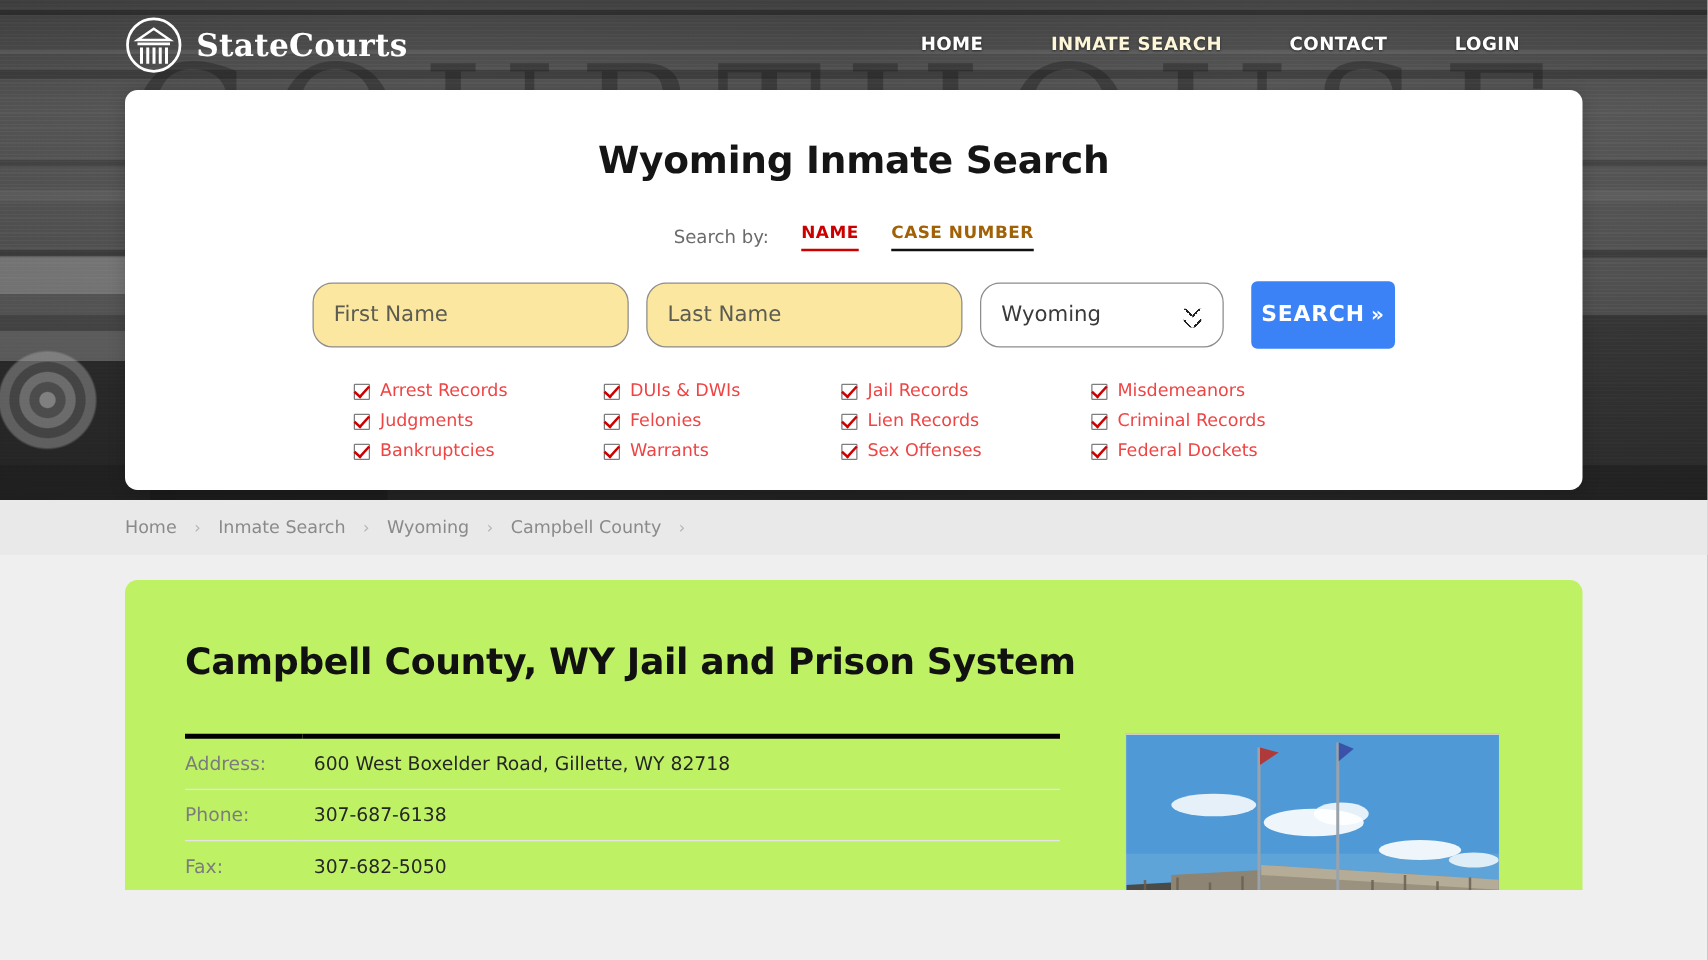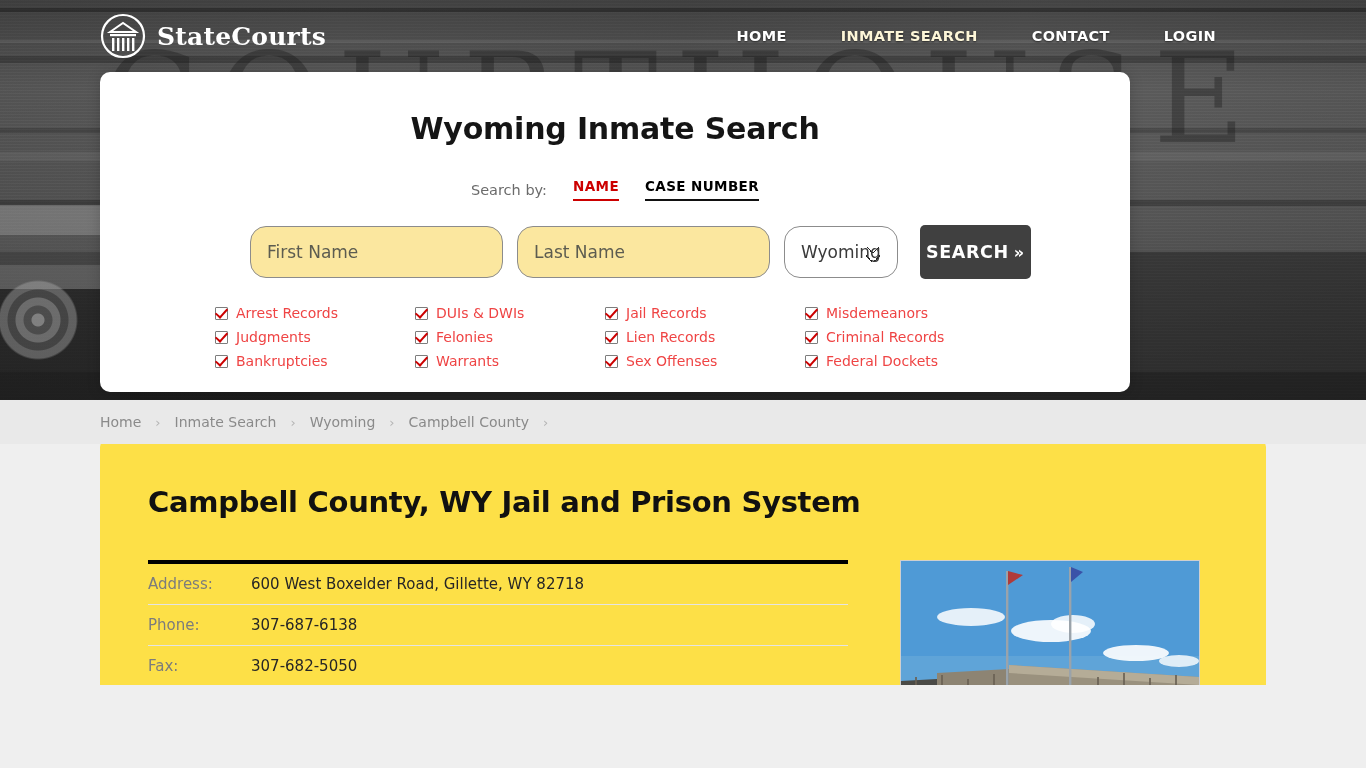--- a/index.html
+++ b/index.html
@@ -94,21 +94,21 @@
     padding: 0 0 0 0;
     margin-left: 54px;
     text-shadow: 0 1px 2px rgba(0,0,0,.55);
   }
   .nav-links a.accent { color: #fdf6d8; }
 
   
   .search-card {
     position: absolute;
     left: 100px; top: 72px;
-    width: 1030px; height: 320px;
+    width: 1166px; height: 320px;
     background: #fff;
     border-radius: 10px;
     z-index: 8;
     padding: 24px 0 0 0;
     box-shadow: 0 2px 14px rgba(0,0,0,.18);
   }
   .card-title {
     text-align: center;
     font-size: 30px; font-weight: 700;
     color: #151515;
@@ -116,21 +116,21 @@
     margin: 15px 0 0 0;
   }
   .searchby-row {
     display: flex; align-items: center; justify-content: center;
     gap: 26px; margin-top: 32px;
   }
   .searchby-label { font-size: 14.5px; color: #6b6b6b; }
   .tab {
     font-size: 13.5px; font-weight: 700; letter-spacing: .4px;
     padding-bottom: 5px; cursor: pointer;
-    color: #000000;
+    color: #a16207;
     border-bottom: 2.5px solid #111;
   }
   .tab.active { color: #cc0000; border-bottom-color: #cc0000; }
 
   .form-row {
     display: flex; align-items: center;
     padding: 0 150px;
     margin-top: 24px;
     gap: 14px;
   }
@@ -161,21 +161,21 @@
       linear-gradient(135deg, transparent 50%, #222 50%, #222 62%, transparent 62%);
     background-position:
       calc(100% - 24px) 20px, calc(100% - 17px) 20px,
       calc(100% - 24px) 28px, calc(100% - 17px) 28px;
     background-size: 7px 7px, 7px 7px, 7px 7px, 7px 7px;
     background-repeat: no-repeat;
   }
   .btn-search {
     width: 166px; height: 54px;
     margin-left: 8px;
-    background: #404040;
+    background: #3b82f6;
     color: #fff;
     border: none; border-radius: 5px;
     font-size: 17.5px; font-weight: 700;
     letter-spacing: .6px;
     cursor: pointer;
     font-family: "DejaVu Sans", sans-serif;
   }
   .btn-search .chev { font-size: 16px; margin-left: 5px; }
 
   .checks {
@@ -214,23 +214,23 @@
   }
   .crumbbar a, .crumbbar span.cur {
     font-size: 14px; text-decoration: none;
   }
   .crumbbar a { color: #8a8a8a; }
   .crumbbar span.cur { color: #2b2b2b; }
   .crumbbar .sep { color: #b4b4b4; font-size: 13px; margin: 0 14px; }
 
   
   .content-card {
-    position: absolute; top: 437px; left: 100px;
+    position: absolute; top: 464px; left: 100px;
     width: 1166px; height: 248px;
-    background: #fde047;
+    background: #bef264;
     border-radius: 10px 10px 0 0;
     z-index: 2;
     overflow: hidden;
   }
   .page-title {
     margin: 48px 0 0 48px;
     font-size: 29px; font-weight: 700;
     color: #111;
     letter-spacing: -.3px;
   }

